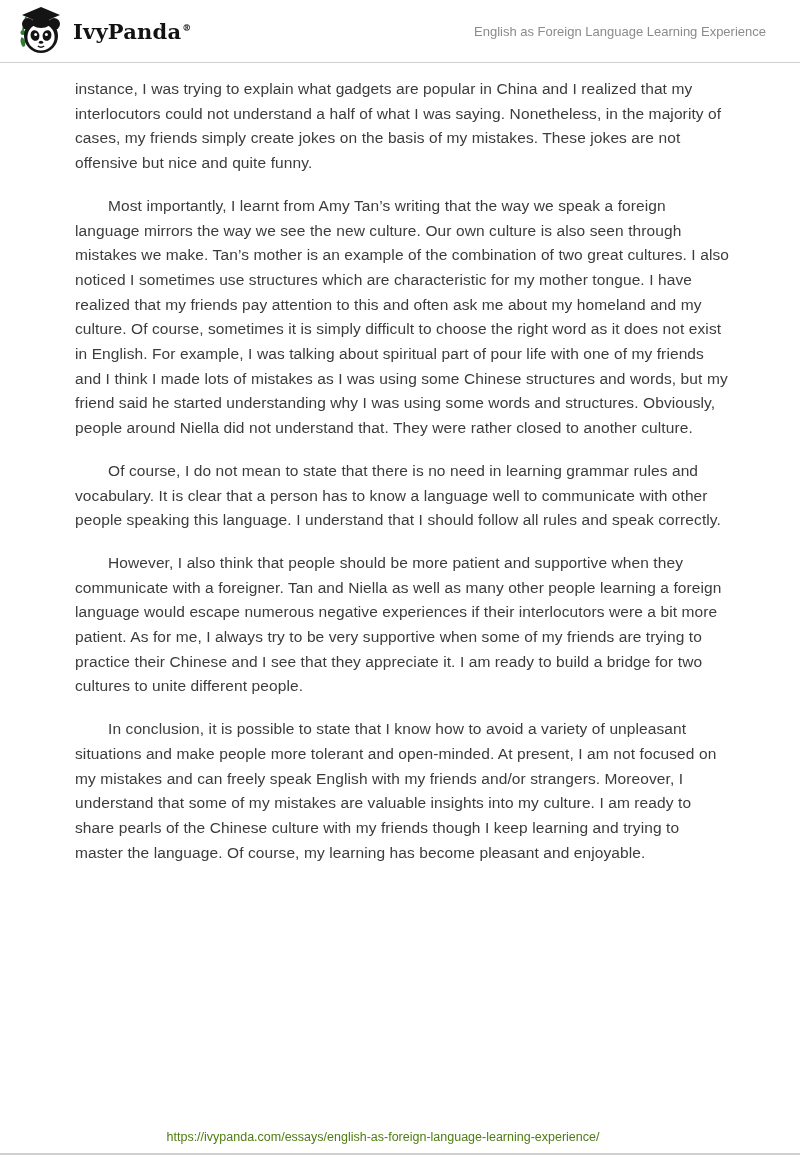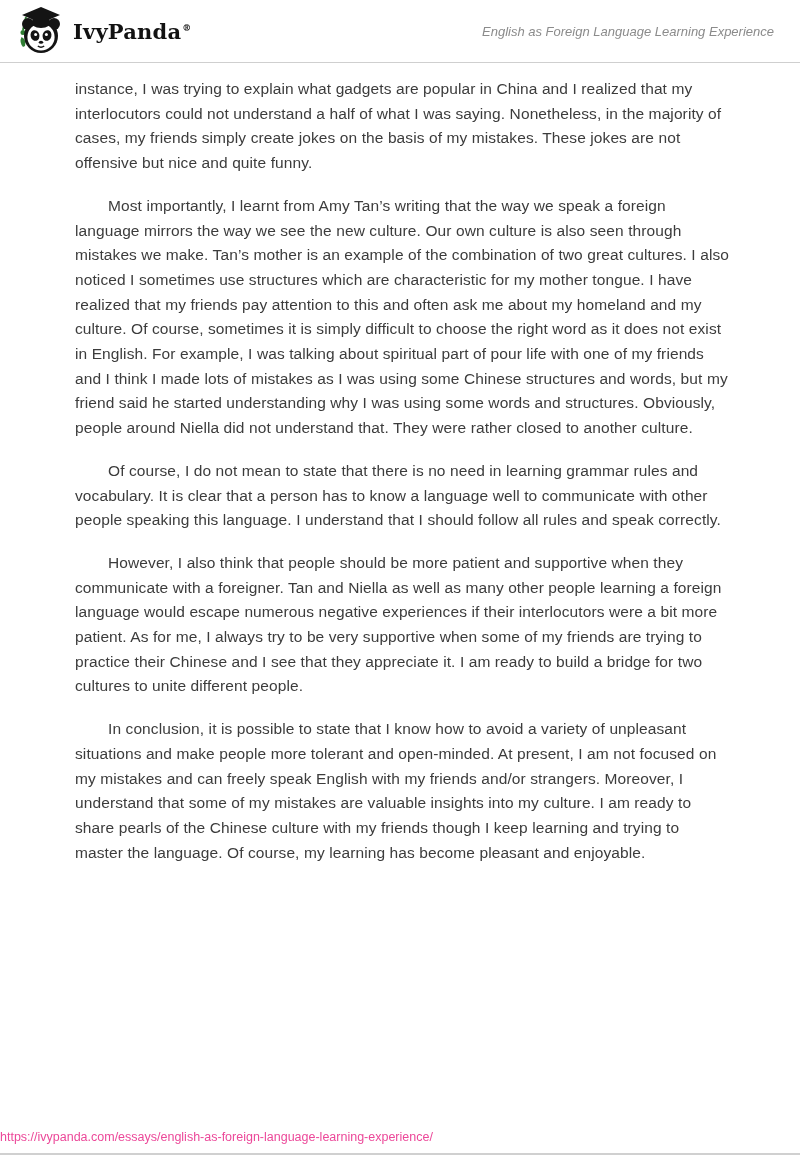--- a/index.html
+++ b/index.html
@@ -14,21 +14,21 @@
     background: #ffffff;
     font-family: "Liberation Sans", sans-serif;
     overflow: hidden;
     box-sizing: border-box;
   }
   
   .header {
     display: flex;
     align-items: center;
     justify-content: space-between;
-    padding: 7px 26px 7px 18px;
+    padding: 7px 34px 7px 18px;
     border-bottom: 1px solid #cfcfcf;
     height: 48px;
   }
   .brand {
     display: flex;
     align-items: center;
     gap: 9px;
     text-decoration: none;
     color: #111111;
     cursor: pointer;
@@ -44,21 +44,20 @@
   .brand-text sup {
     font-size: 9px;
     font-weight: bold;
     vertical-align: super;
     margin-left: 1px;
   }
   .page-title {
     font-size: 13px;
     color: #8b8b8b;
     text-align: right;
-    font-style: italic;
   }
   
   .essay {
     padding: 14px 70px 0 75px;
     color: #3c3c3c;
     font-size: 15.5px;
     line-height: 24.7px;
     letter-spacing: 0.1px;
   }
   .essay p {
@@ -69,24 +68,24 @@
     text-indent: 0;
   }
   
   .footer {
     position: absolute;
     left: 0;
     right: 0;
     bottom: 0;
   }
   .footer-url {
-    text-align: left;
+    text-align: center;
     padding: 0 34px 9px 0;
     font-size: 12.5px;
-    color: #ec4899;
+    color: #4d7c0f;
     cursor: pointer;
   }
   .footer-line {
     border-top: 2px solid #d0d0d0;
     height: 5px;
   }
 </style>
 </head>
 <body>
 

